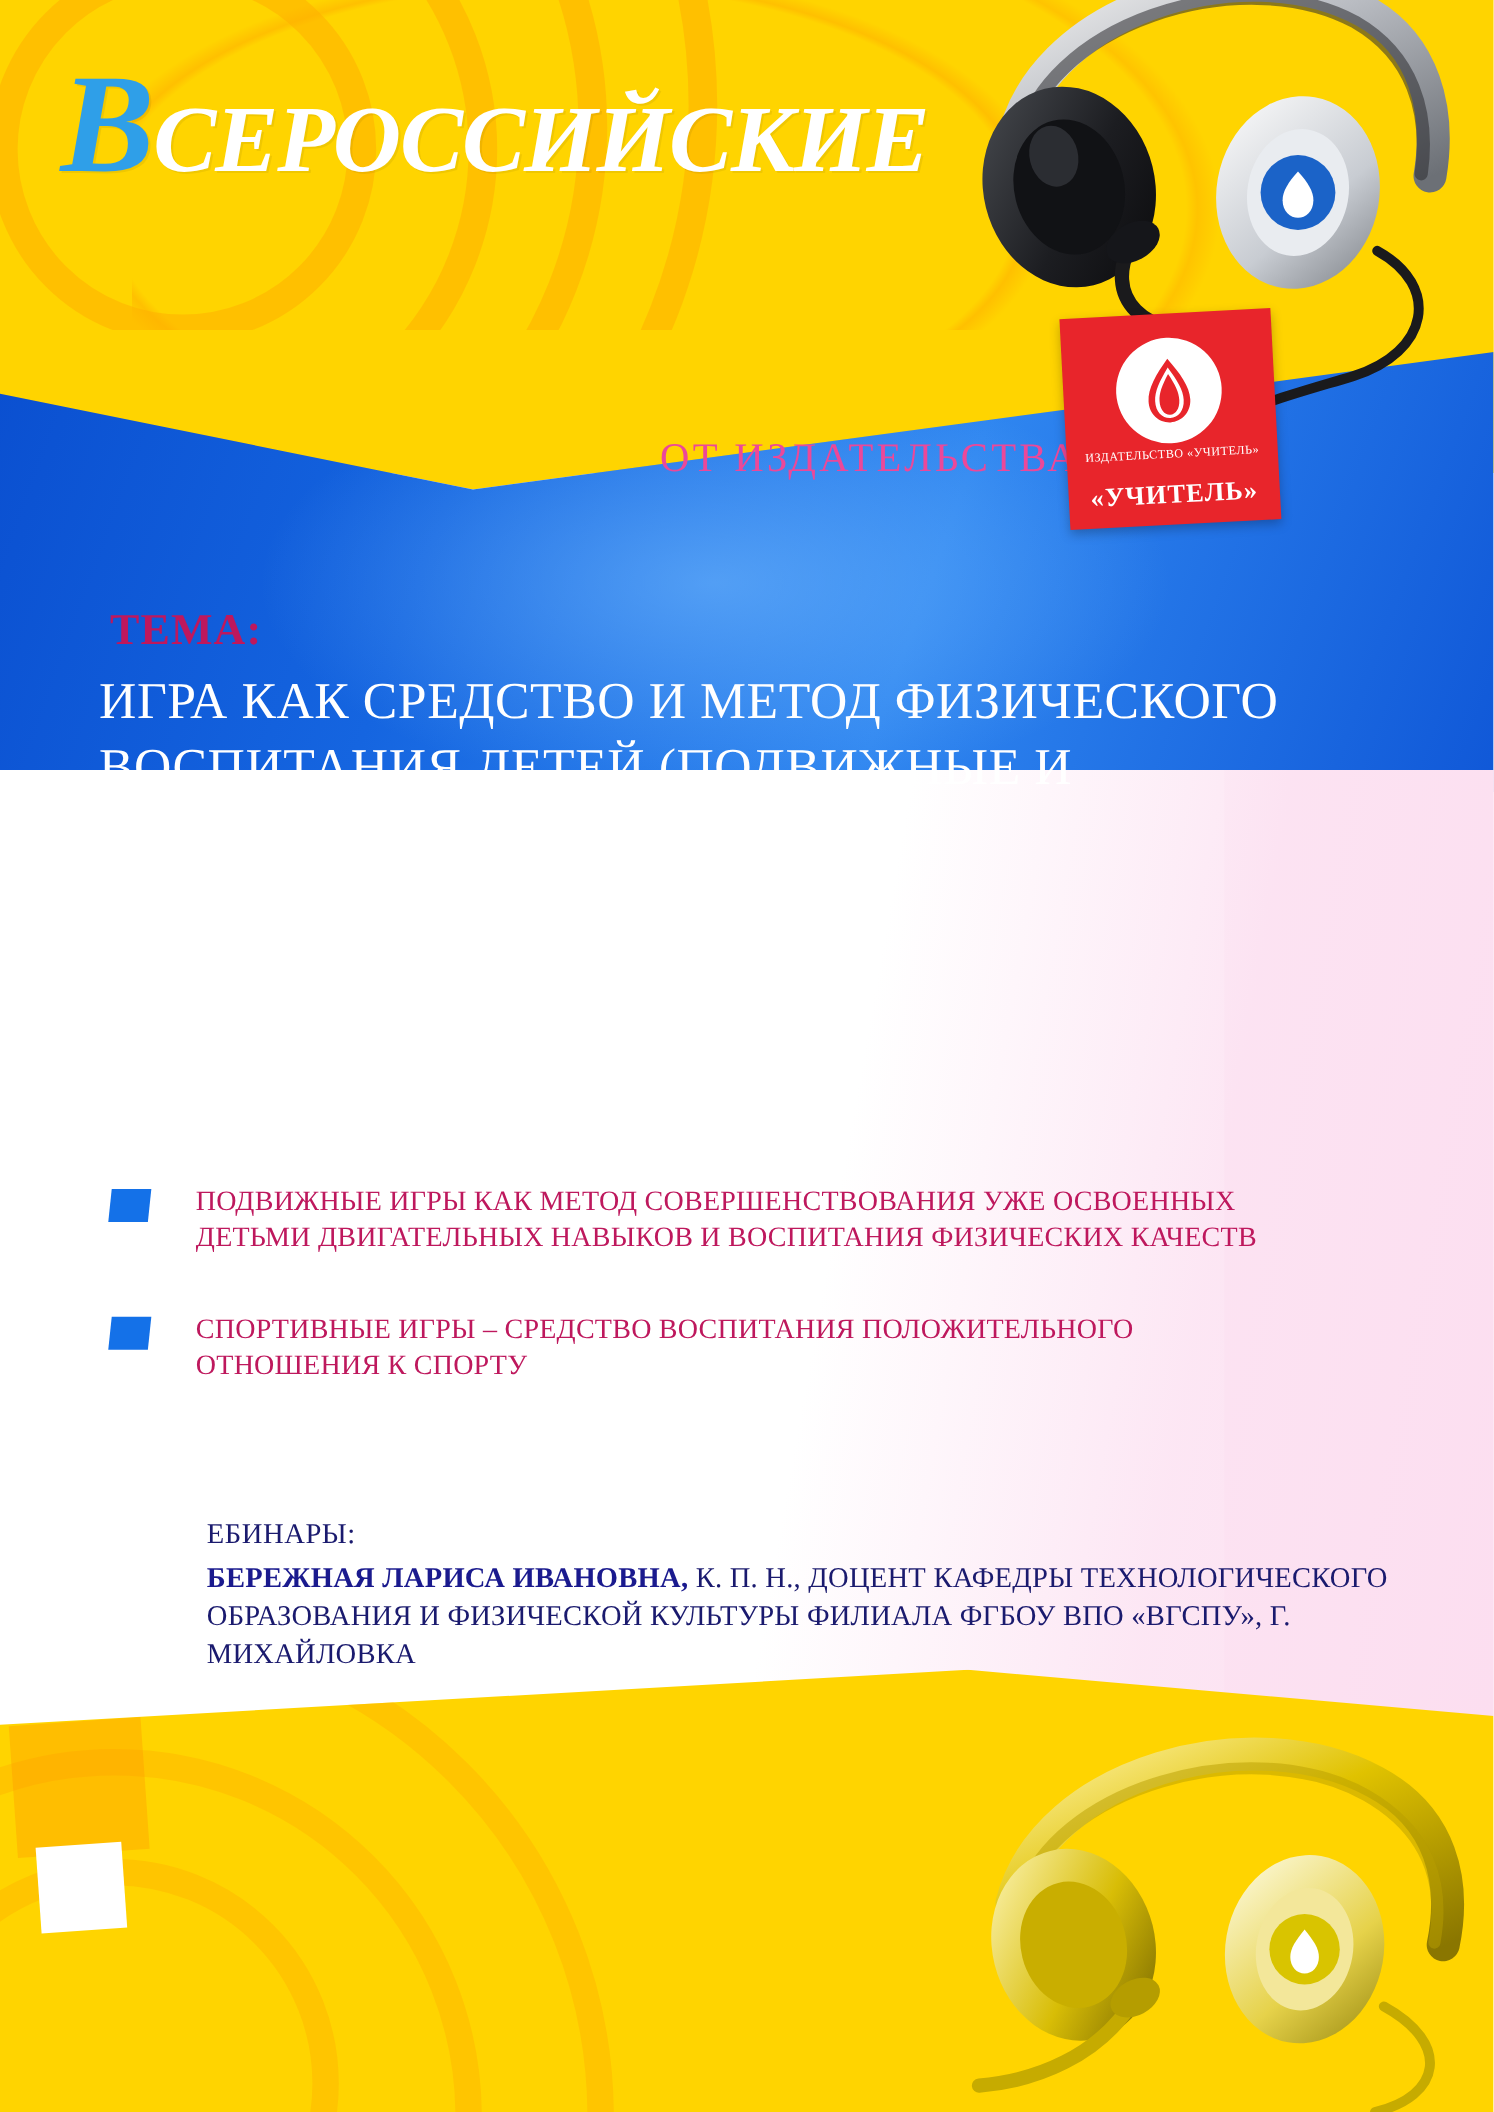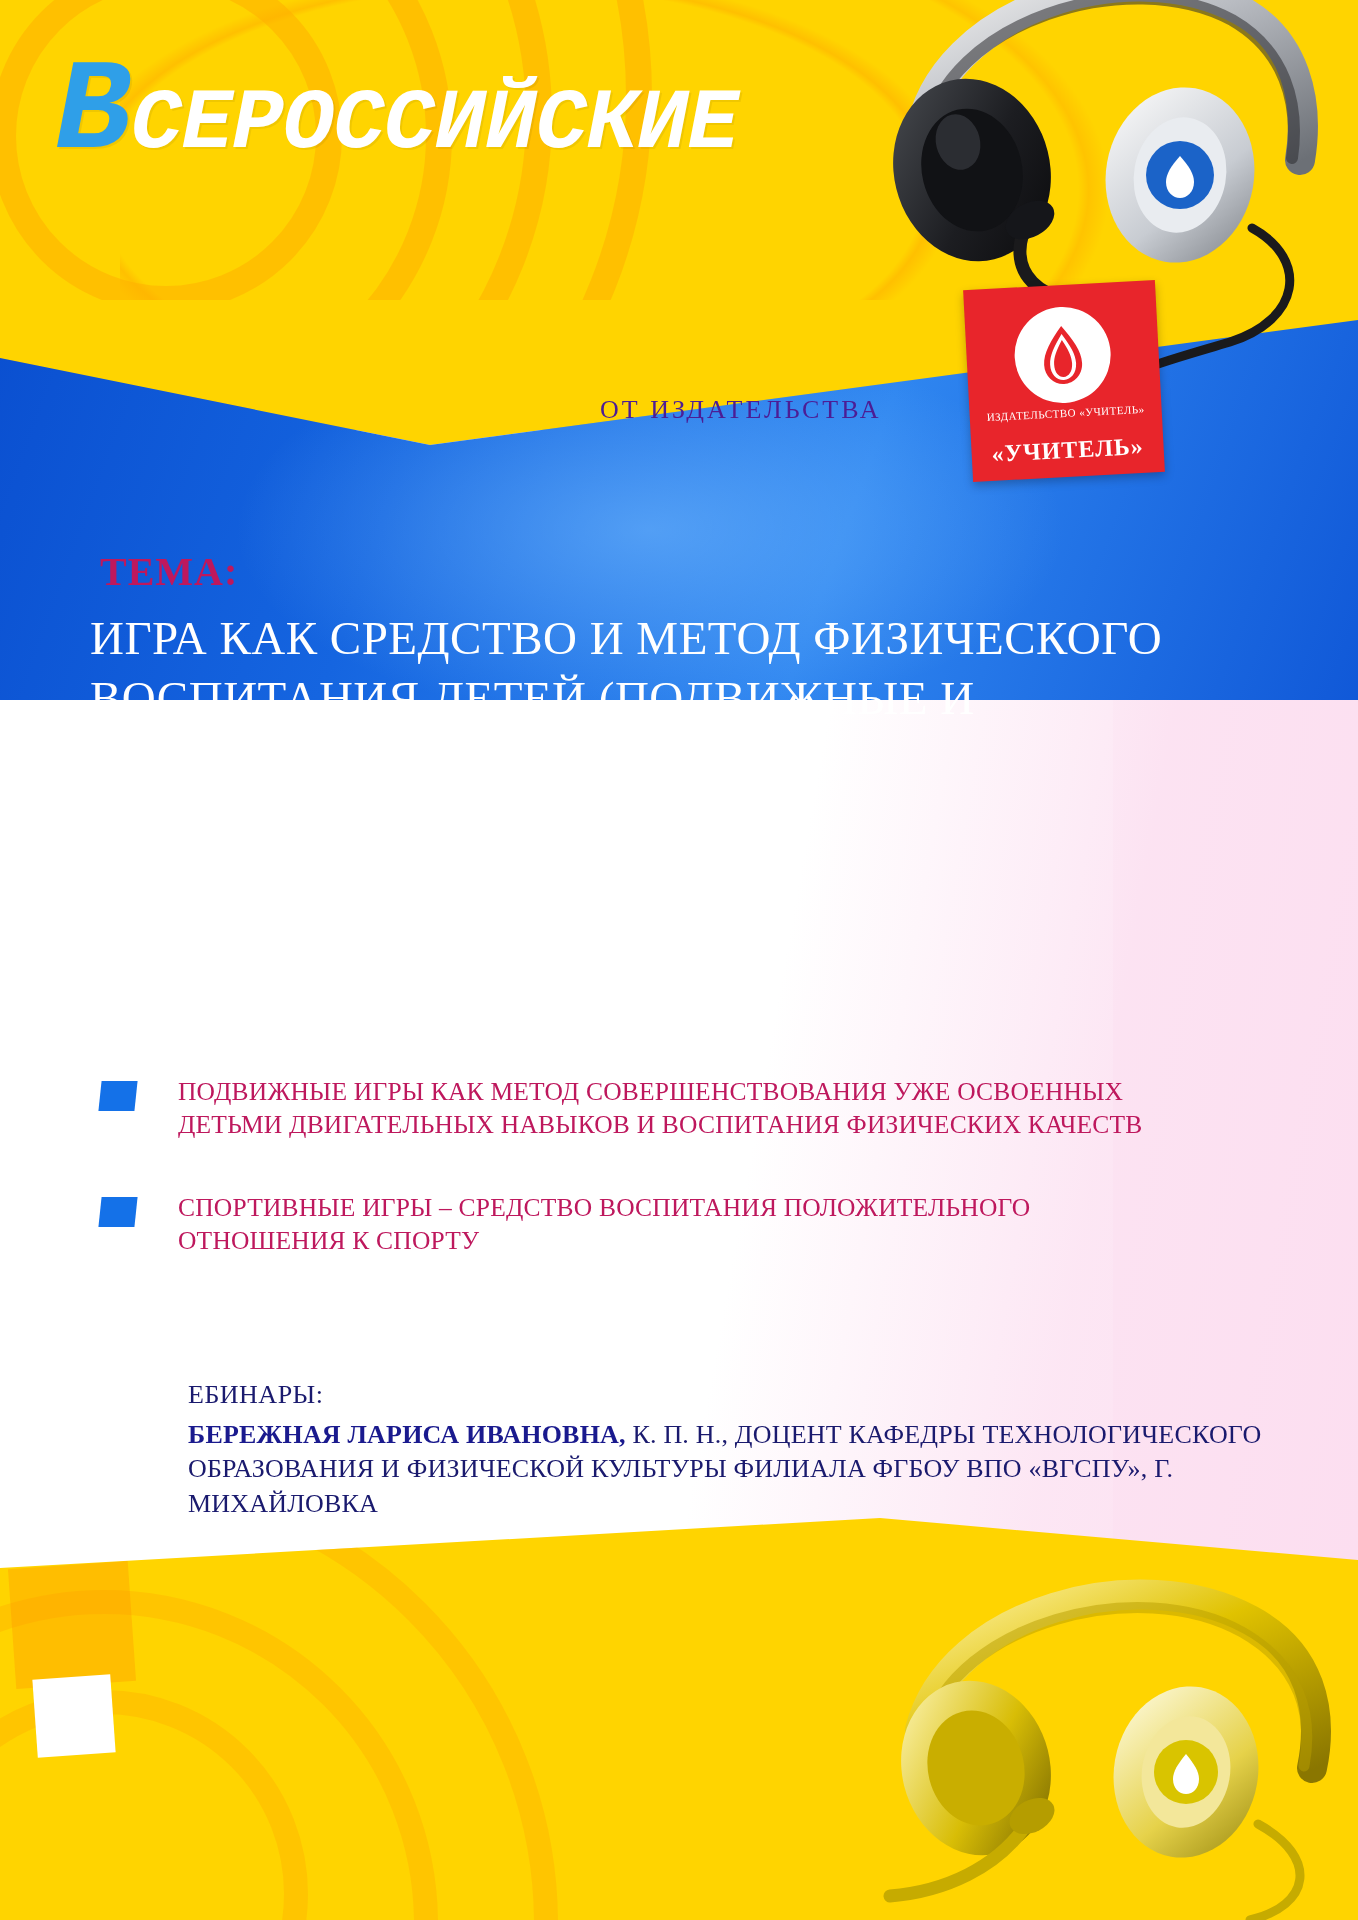--- a/index.html
+++ b/index.html
@@ -126,41 +126,40 @@
   }
   .hdr-line1 {
     font-size: 86px;
     font-weight: bold;
     font-style: italic;
     color: #ffffff;
     line-height: 0.95;
     letter-spacing: -1px;
     white-space: nowrap;
     text-shadow: 2px 2px 0 rgba(0,0,0,0.06);
-    font-family: Liberation Mono, monospace;
   }
   .hdr-line1 .cap { color: #2f9fe8; font-size: 128px; }
   .hdr-line2 {
     font-size: 86px;
     font-weight: bold;
     font-style: italic;
     color: #1b3fb0;
     line-height: 0.95;
     letter-spacing: -1px;
     white-space: nowrap;
     margin-top: 16px;
   }
   .hdr-line2 .cap { color: #2f9fe8; font-size: 128px; }
 
   .from-pub {
     position: absolute;
     left: 600px; top: 395px;
-    font-size: 26px;
+    font-size: 37px;
     letter-spacing: 3px;
-    color: #4c1d95;
+    color: #ec4899;
     font-family: "Liberation Serif", serif;
   }
 
   
   .logo-badge {
     position: absolute;
     left: 968px; top: 285px;
     width: 192px; height: 192px;
     background: #e8252b;
     transform: rotate(-3deg);

